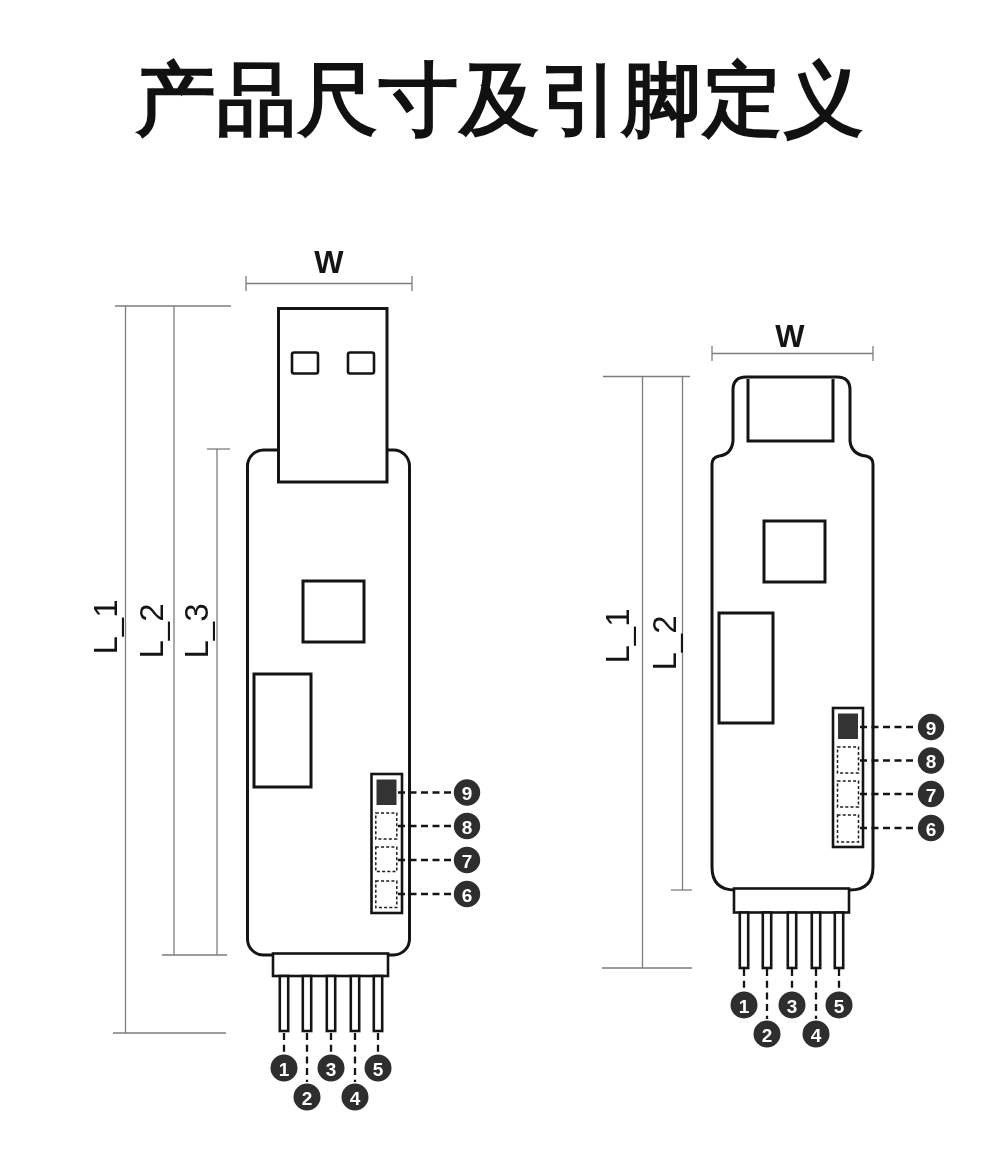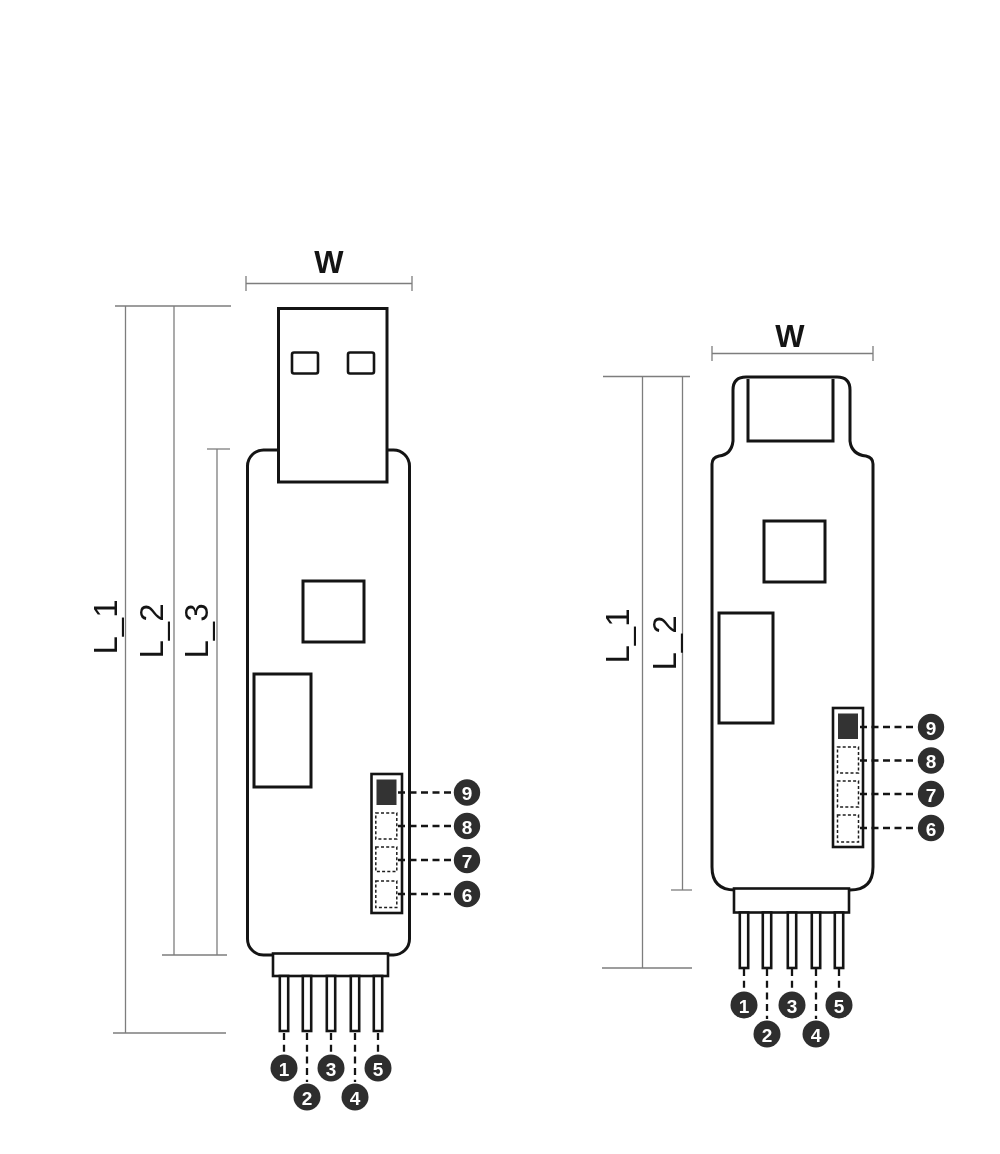--- a/index.html
+++ b/index.html
@@ -20,20 +20,21 @@
   .pin-dash { stroke:#141414; stroke-width:2.3; fill:none; stroke-dasharray:7 4.7; }
   .dim-label { font-family:"Liberation Sans", sans-serif; font-size:33px; font-weight:500; fill:#141414; }
   .w-label  { font-family:"Liberation Sans", sans-serif; font-size:31px; font-weight:600; fill:#141414; }
   .badge-num { font-family:"Liberation Sans", sans-serif; font-size:19px; font-weight:700; fill:#fff; }
 </style>
 </head>
 <body>
 
 <div class="page">
 
+  <h1 class="title">产品尺寸及引脚定义</h1>
 
   <svg class="diagram" style="left:95px; top:240px;" width="400" height="885" viewBox="95 240 400 885">
 
     <g>
       <text class="w-label" x="329" y="262" text-anchor="middle" dominant-baseline="central">W</text>
       <line class="dim" x1="246" y1="283.5" x2="412" y2="283.5"></line>
       <line class="dim" x1="246" y1="276" x2="246" y2="291"></line>
       <line class="dim" x1="412" y1="276" x2="412" y2="291"></line>
 
       <line class="dim" x1="115" y1="306" x2="231" y2="306"></line>

